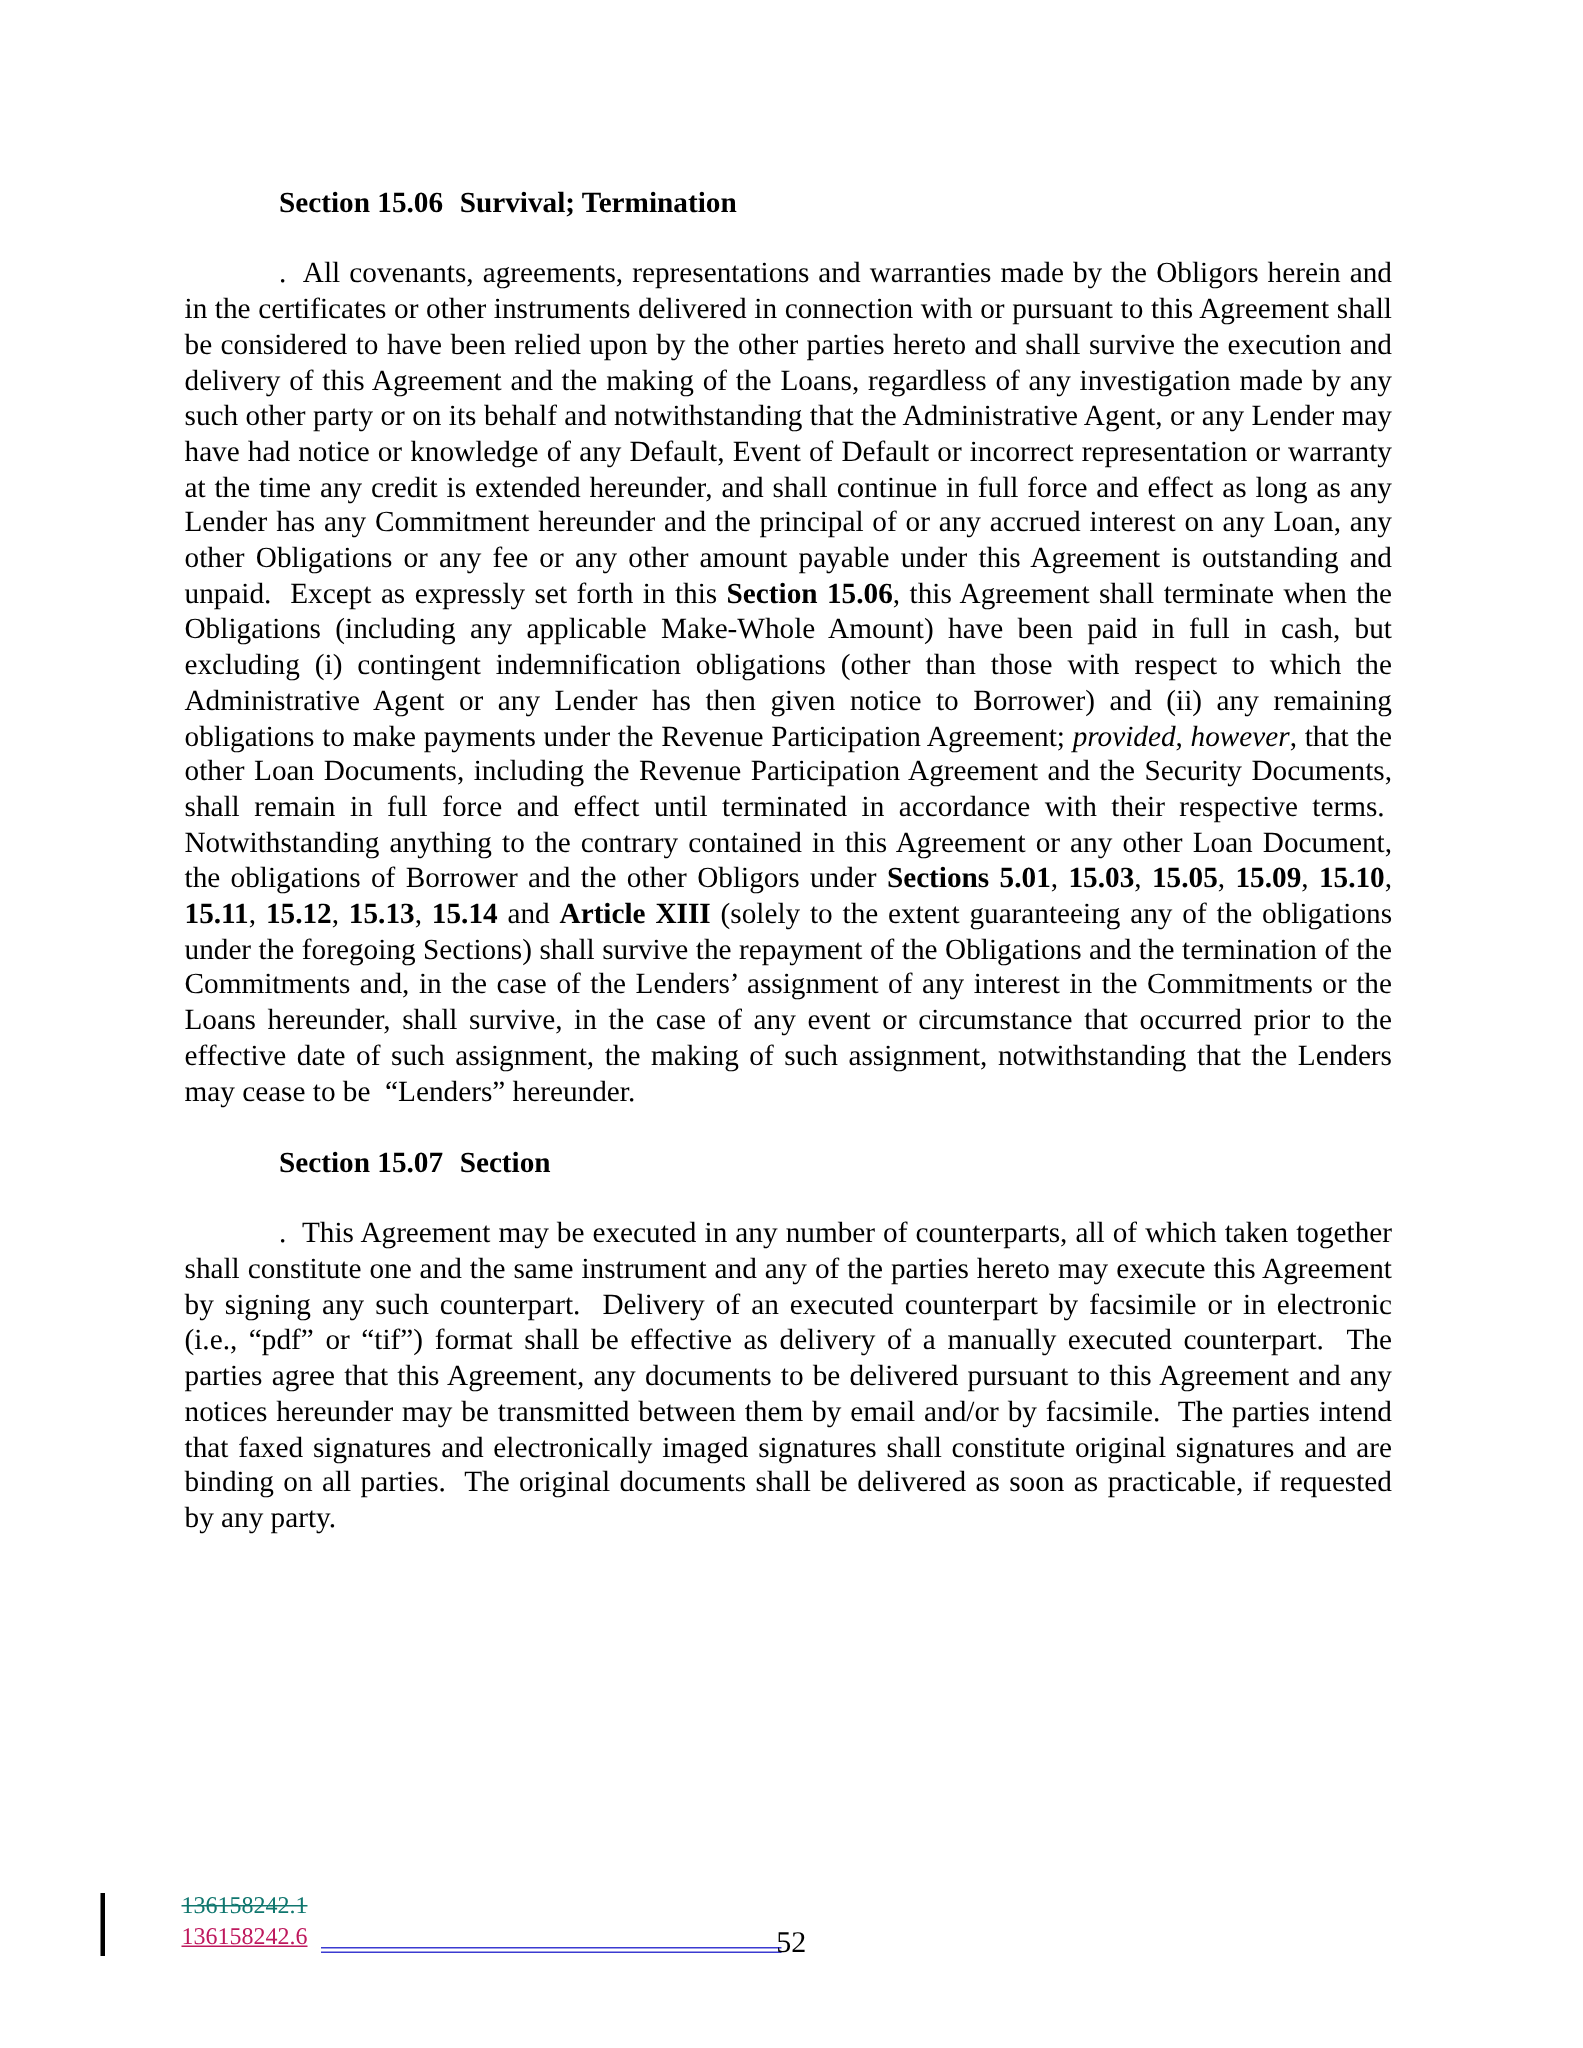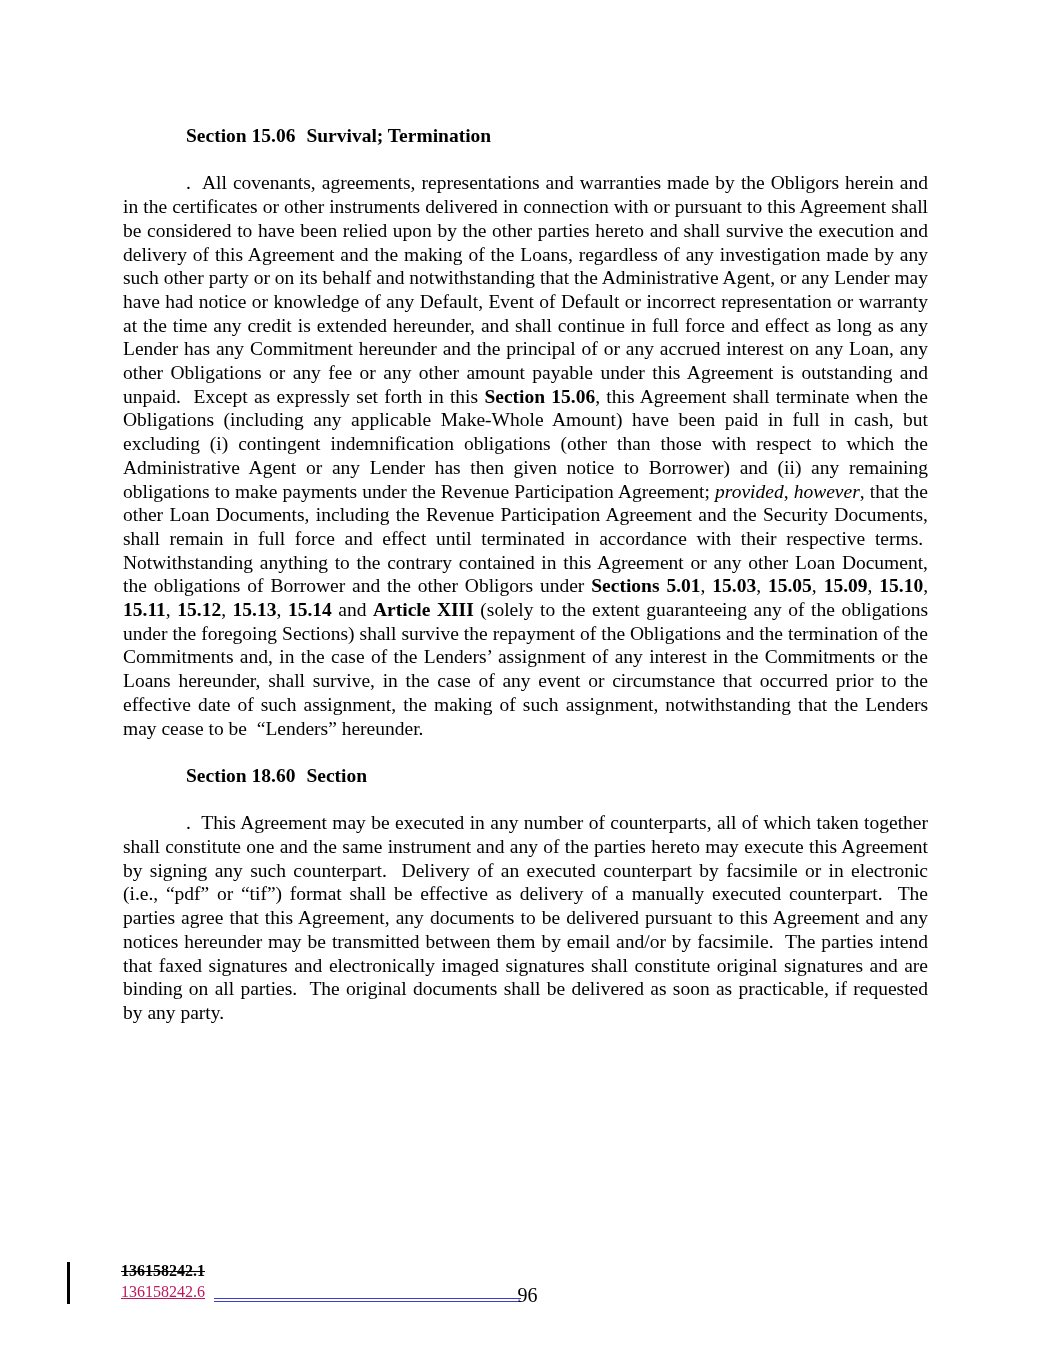--- a/index.html
+++ b/index.html
@@ -45,23 +45,22 @@
   }
   .footer-ids {
     position: absolute;
     left: 121px;
     top: 1260px;
     font-size: 16px;
     line-height: 21px;
     white-space: nowrap;
   }
   .doc-id-deleted {
-    color: #000000;
+    color: #0f766e;
     text-decoration: line-through;
-    font-weight: bold;
   }
   .doc-id-current {
     color: #be185d;
     text-decoration: underline;
   }
   .footer-rule {
     position: absolute;
     left: 214px;
     top: 1298px;
     width: 307px;
@@ -81,29 +80,29 @@
 </style>
 </head>
 <body>
 
 <div class="page">
   <div class="content">
 
     <h2 class="heading"><span class="h-label">Section 15.06</span><span class="h-title">Survival; Termination</span></h2>
     <p class="para"><span>.&nbsp; All covenants, agreements, representations and warranties made by the Obligors herein and in the certificates or other instruments delivered in connection with or pursuant to this Agreement shall be considered to have been relied upon by the other parties hereto and shall survive the execution and delivery of this Agreement and the making of the Loans, regardless of any investigation made by any such other party or on its behalf and notwithstanding that the Administrative Agent, or any Lender may have had notice or knowledge of any Default, Event of Default or incorrect representation or warranty at the time any credit is extended hereunder, and shall continue in full force and effect as long as any Lender has any Commitment hereunder and the principal of or any accrued interest on any Loan, any other Obligations or any fee or any other amount payable under this Agreement is outstanding and unpaid.&nbsp; Except as expressly set forth in this </span><span class="b">Section 15.06</span><span>, this Agreement shall terminate when the Obligations (including any applicable Make-Whole Amount) have been paid in full in cash, but excluding (i) contingent indemnification obligations (other than those with respect to which the Administrative Agent or any Lender has then given notice to Borrower) and (ii) any remaining obligations to make payments under the Revenue Participation Agreement; </span><span class="i">provided</span><span>, </span><span class="i">however</span><span>, that the other Loan Documents, including the Revenue Participation Agreement and the Security Documents, shall remain in full force and effect until terminated in accordance with their respective terms.&nbsp; Notwithstanding anything to the contrary contained in this Agreement or any other Loan Document, the obligations of Borrower and the other Obligors under </span><span class="b">Sections 5.01</span><span>, </span><span class="b">15.03</span><span>, </span><span class="b">15.05</span><span>, </span><span class="b">15.09</span><span>, </span><span class="b">15.10</span><span>, </span><span class="b">15.11</span><span>, </span><span class="b">15.12</span><span>, </span><span class="b">15.13</span><span>, </span><span class="b">15.14</span><span> and </span><span class="b">Article XIII</span><span> (solely to the extent guaranteeing any of the obligations under the foregoing Sections) shall survive the repayment of the Obligations and the termination of the Commitments and, in the case of the Lenders’ assignment of any interest in the Commitments or the Loans hereunder, shall survive, in the case of any event or circumstance that occurred prior to the effective date of such assignment, the making of such assignment, notwithstanding that the Lenders may cease to be &nbsp;“Lenders” hereunder.</span></p>
 
-    <h2 class="heading"><span class="h-label">Section 18.60</span><span class="h-title">Section</span></h2>
+    <h2 class="heading"><span class="h-label">Section 15.07</span><span class="h-title">Section</span></h2>
 
     <p class="para"><span>.&nbsp; This Agreement may be executed in any number of counterparts, all of which taken together shall constitute one and the same instrument and any of the parties hereto may execute this Agreement by signing any such counterpart.&nbsp; Delivery of an executed counterpart by facsimile or in electronic (i.e., “pdf” or “tif”) format shall be effective as delivery of a manually executed counterpart.&nbsp; The parties agree that this Agreement, any documents to be delivered pursuant to this Agreement and any notices hereunder may be transmitted between them by email and/or by facsimile.&nbsp; The parties intend that faxed signatures and electronically imaged signatures shall constitute original signatures and are binding on all parties.&nbsp; The original documents shall be delivered as soon as practicable, if requested by any party.</span></p>
 
   </div>
 
   <div class="change-bar"></div>
 
   <div class="footer-ids">
     <span class="doc-id-deleted">136158242.1</span><br>
     <span class="doc-id-current">136158242.6</span>
   </div>
 
   <div class="footer-rule"></div>
 
-  <div class="page-number">96</div>
+  <div class="page-number">52</div>
 </div>
 
 </body></html>

